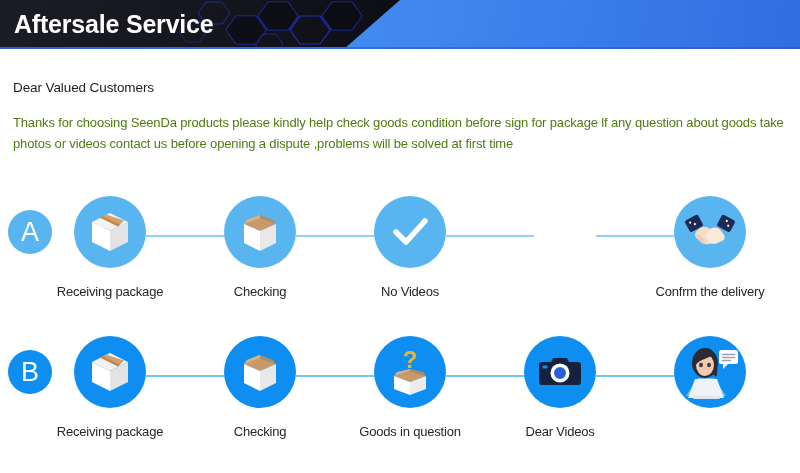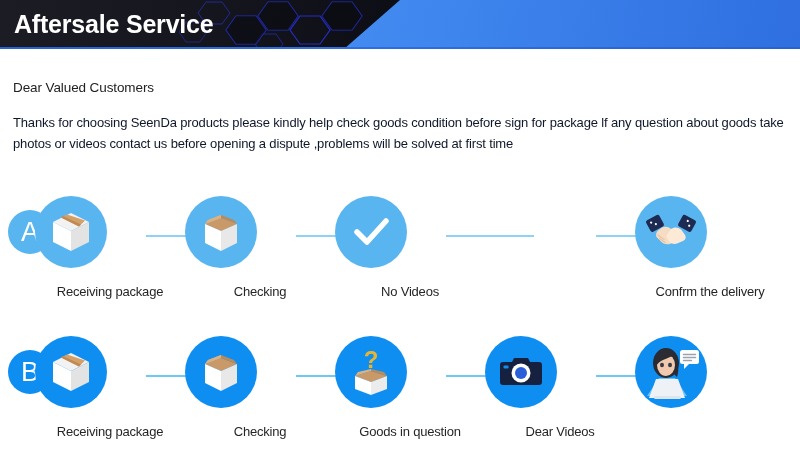--- a/index.html
+++ b/index.html
@@ -39,21 +39,21 @@
 
   
   .salutation {
     position: absolute; left: 13px; top: 80px;
     font-size: 13.5px; font-weight: normal; color: #222222;
     letter-spacing: -0.1px;
   }
   .body-copy {
     position: absolute; left: 13px; top: 112px;
     width: 772px;
-    font-size: 13px; color: #0f172a; line-height: 21px;
+    font-size: 13px; color: #4d7c0f; line-height: 21px;
     letter-spacing: -0.15px;
   }
 
   
   .flow-row { position: absolute; left: 0; width: 800px; height: 130px; }
   .row-a { top: 196px; }
   .row-b { top: 336px; }
 
   .row-badge {
     position: absolute; left: 8px; top: 14px;
@@ -65,21 +65,21 @@
   .row-b .row-badge { background: #0e8ef1; }
 
   .connector {
     position: absolute; top: 39px; height: 2px;
   }
   .row-a .connector { background: #8fd3f4; }
   .row-b .connector { background: #6fc7f5; }
 
   .step {
     position: absolute; top: 0; width: 150px;
-    display: flex; flex-direction: column; 
+    display: flex; flex-direction: column; align-items: center;
   }
   .step-circle {
     position: relative;
     width: 72px; height: 72px; border-radius: 50%;
     display: flex; align-items: center; justify-content: center;
     overflow: hidden; flex: none;
   }
   .row-a .step-circle { background: #59b5ef; }
   .row-b .step-circle { background: #0e8ef1; }
 

